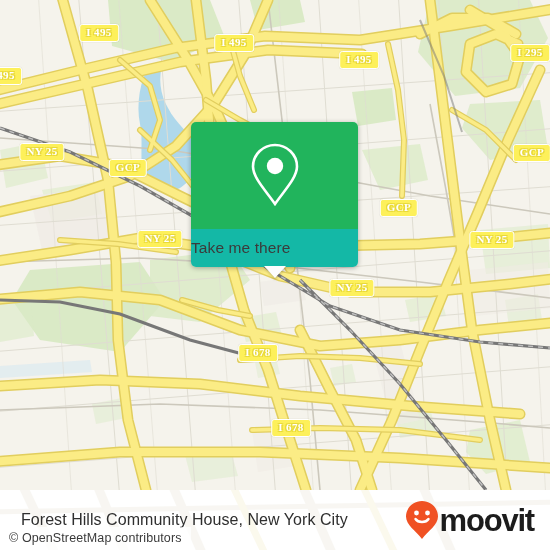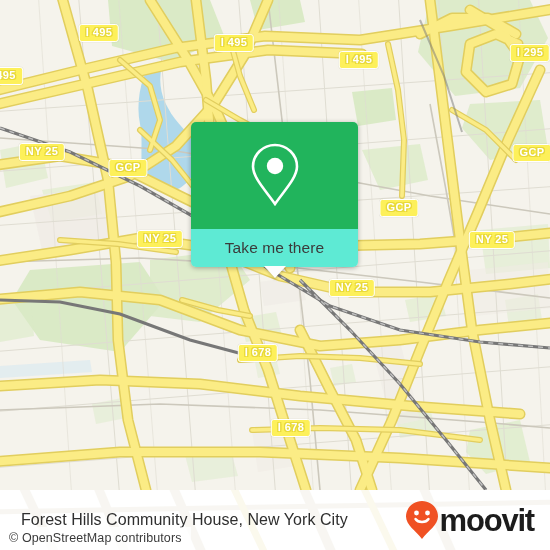--- a/index.html
+++ b/index.html
@@ -1,20 +1,20 @@
 <!DOCTYPE html>
 <html><head>
 <meta charset="utf-8">
 <style>
   html,body{margin:0;padding:0;background:#fff;}
   body{width:550px;height:550px;overflow:hidden;font-family:"Liberation Sans",sans-serif;}
   #app{position:relative;width:550px;height:550px;overflow:hidden;background:#f6f4ec;}
 
   
-  #map{position:absolute;left:0;top:0;width:550px;height:490px;overflow:hidden;background:#f5f3eb;}
+  #map{position:absolute;left:0;top:0;width:550px;height:490px;overflow:hidden;background:#f5f3eb;font-family:Liberation Serif, serif;}
   #map svg{position:absolute;left:0;top:0;}
 
   
   .shield{
     position:absolute;
     background:#fdf05a;
     border:1.5px solid #fff;
     border-radius:3px;
     color:#fff;
     font-weight:bold;
@@ -39,24 +39,24 @@
     overflow:visible;
     z-index:40;
   }
   #card-top{
     background:#21b45c;
     border-radius:5px 5px 0 0;
     height:107px;
     display:flex;align-items:center;justify-content:center;
   }
   #card-bottom{
-    background:#5eead4;
+    background:#14b8a6;
     border-radius:0 0 5px 5px;
     height:38px;
-    display:flex;align-items:center;justify-content:center;
+    display:flex;align-items:center;justify-content:flex-start;
     position:relative;
   }
   #card-bottom-label{
     font-size:15.5px;color:#3b3b3b;letter-spacing:.1px;
   }
   #card-tail{
     position:absolute;left:50%;bottom:-11px;margin-left:-11px;
     width:0;height:0;
     border-left:11px solid transparent;
     border-right:11px solid transparent;

